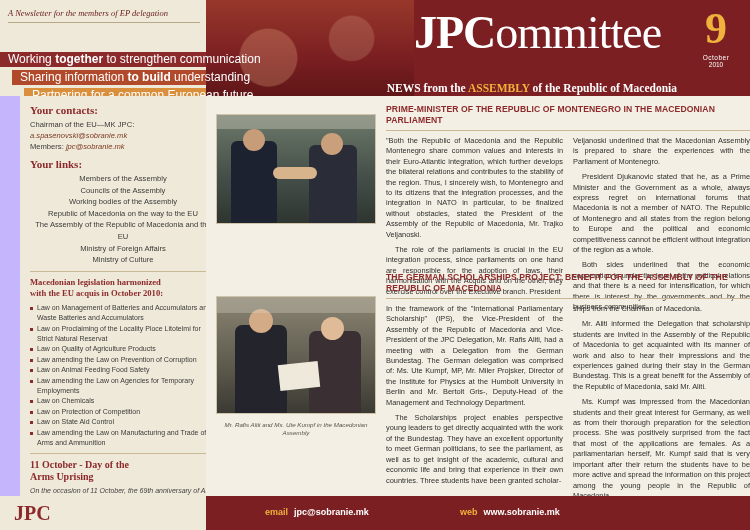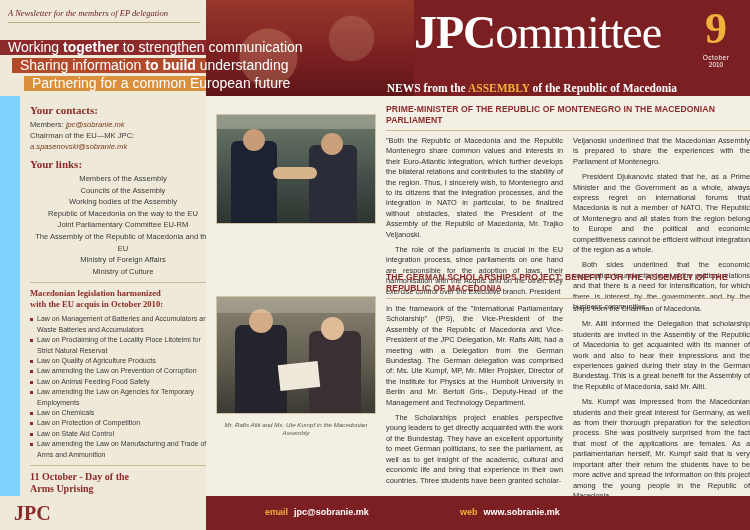--- a/index.html
+++ b/index.html
@@ -4,21 +4,21 @@
 <style>
   * { box-sizing: border-box; margin: 0; padding: 0; }
   html, body {
     width: 750px; height: 530px;
     font-family: "Liberation Sans", sans-serif;
     background: #ffffff;
   }
   .page {
     position: relative;
     width: 750px; height: 530px;
-    background: #7dd3fc;
+    background: #c4b5fd;
     overflow: hidden;
   }
 
   
   .header {
     position: absolute; left: 0; top: 0; width: 750px; height: 96px;
     background: #7b1f22;
   }
   .header-left {
     position: absolute; left: 0; top: 0; width: 206px; height: 96px;
@@ -28,22 +28,23 @@
     position: absolute; left: 8px; top: 8px; width: 195px;
     font-style: italic; font-size: 8.5px; color: #6b2023;
     font-family: "Liberation Serif", serif;
   }
   .hdr-rule {
     position: absolute; left: 8px; top: 22px; width: 192px; height: 1px;
     background: #b9a98a;
   }
   .band {
     position: absolute; height: 15px; color: #ffffff;
-    font-size: 14px; line-height: 15px; padding-left: 8px;
+    font-size: 12px; line-height: 15px; padding-left: 8px;
     white-space: nowrap;
+    margin-top: 12px;
   }
   .band1 { left: 0;  top: 40px; width: 206px; background: #8c2a2b; }
   .band2 { left: 12px; top: 58px; width: 194px; background: #b04a2a; }
   .band3 { left: 24px; top: 76px; width: 182px; background: #d98f3c; }
   .band b { font-weight: bold; }
 
   .jpc-title {
     position: absolute; left: 414px; top: 10px;
     font-family: "Liberation Serif", serif;
     font-size: 46px; line-height: 46px; color: #ffffff; font-weight: bold;
@@ -205,34 +206,33 @@
     <div class="issue-box">
       <div class="issue-num">9</div>
       <div class="issue-month">October</div>
       <div class="issue-year">2010</div>
     </div>
   </div>
 
   <div class="sidebar">
     <div class="side-h">Your contacts:</div>
     <div class="side-p">
+      <span>Chairman of the EU—MK JPC: </span><span class="it">a.spasenovski@sobranie.mk</span>
+    </div>
+    <div class="side-p">
       <span>Members: </span><span class="it">jpc@sobranie.mk</span>
-    </div>
-    <div class="side-p">
-      <span>Chairman of the EU—MK JPC: </span><span class="it">a.spasenovski@sobranie.mk</span>
     </div>
 
     <div style="height:6px"></div>
     <div class="side-h">Your links:</div>
     <ul class="side-list">
       <li>Members of the Assembly</li>
       <li>Councils of the Assembly</li>
       <li>Working bodies of the Assembly</li>
       <li>Republic of Macedonia on the way to the EU</li>
-      <li>Joint Parliamentary Committee EU-RM</li>
       <li>The Assembly of the Republic of Macedonia and the EU</li>
       <li>Ministry of Foreign Affairs</li>
       <li>Ministry of Culture</li>
     </ul>
 
     <div class="side-sep"></div>
 
     <div class="side-h2">
       <span>Macedonian legislation harmonized</span><br>
       <span>with the EU acquis in </span><span>October 2010:</span>

